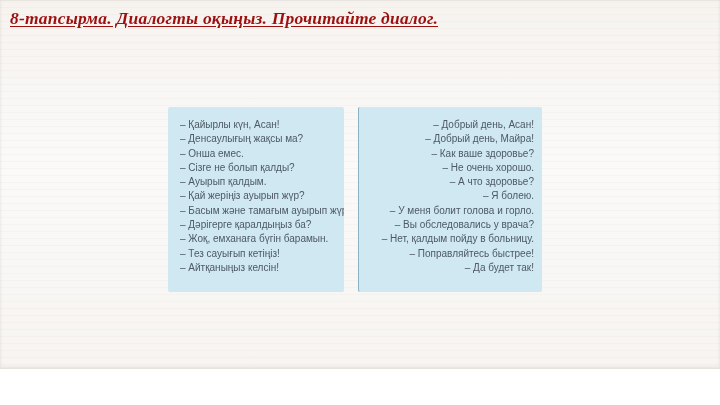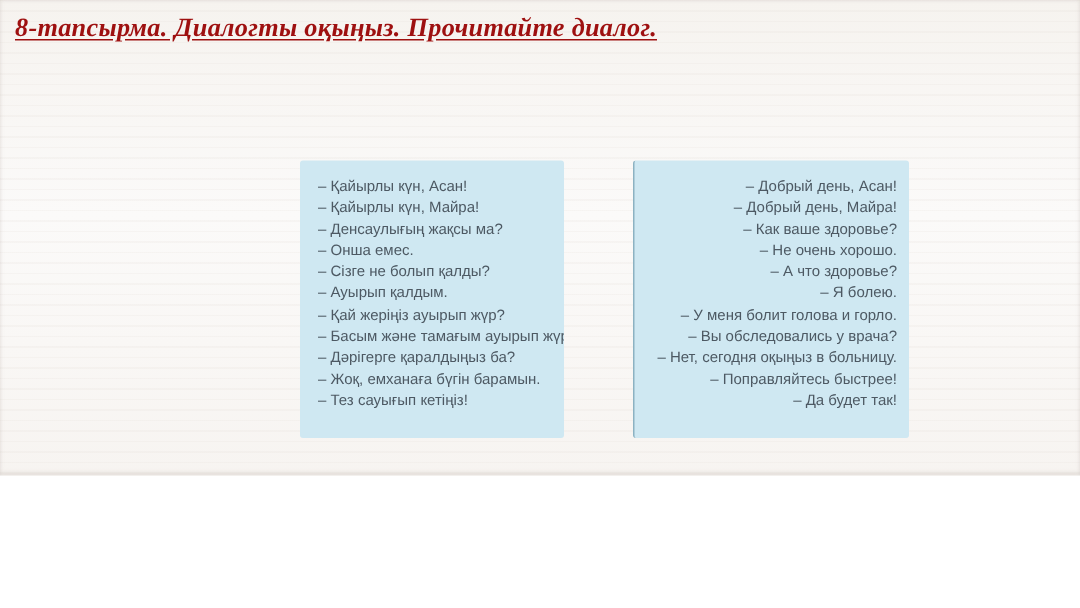--- a/index.html
+++ b/index.html
@@ -2,21 +2,21 @@
 <html><head>
 <meta charset="utf-8">
 <style>
   html, body {
     margin: 0;
     padding: 0;
   }
   .slide {
     position: relative;
     width: 720px;
-    height: 317px;
+    height: 369px;
     background-color: #f9f7f4;
     background-image:
       repeating-linear-gradient(180deg,
         rgba(225, 218, 212, 0.18) 0px, rgba(225, 218, 212, 0.18) 1px,
         rgba(255, 255, 255, 0) 1px, rgba(255, 255, 255, 0) 7px),
       linear-gradient(180deg, #f6f3ef 0%, #fbfaf9 45%, #f7f4f1 100%);
     box-shadow: inset 0 -2px 3px rgba(180,170,160,0.25), inset 0 1px 2px rgba(180,170,160,0.15);
     overflow: hidden;
     font-family: "Liberation Sans", sans-serif;
   }
@@ -44,21 +44,20 @@
     background: #cfe8f2;
     border-radius: 2px;
     box-sizing: border-box;
     height: 185px;
     padding: 11px 8px 0 12px;
     color: #4d5963;
     font-size: 10px;
     line-height: 14.3px;
     white-space: nowrap;
     overflow: hidden;
-    margin-left: 32px;
   }
   .dialog-col.kazakh {
     width: 176px;
     margin-right: 14px;
   }
   .dialog-col.russian {
     width: 184px;
     border-left: 1px solid #8cb2c2;
     text-align: right;
   }
@@ -68,38 +67,38 @@
 </style>
 </head>
 <body>
 
 <div class="slide">
   <div class="slide-title">8-тапсырма. Диалогты оқыңыз. Прочитайте диалог.</div>
 
   <div class="dialog-panel">
     <div class="dialog-col kazakh">
         <div class="dialog-line">– Қайырлы күн, Асан!</div>
-        <div class="dialog-line">– Қайырлы күн, Майра!</div>
         <div class="dialog-line">– Денсаулығың жақсы ма?</div>
         <div class="dialog-line">– Онша емес.</div>
         <div class="dialog-line">– Сізге не болып қалды?</div>
         <div class="dialog-line">– Ауырып қалдым.</div>
         <div class="dialog-line">– Қай жеріңіз ауырып жүр?</div>
         <div class="dialog-line">– Басым және тамағым ауырып жүр.</div>
         <div class="dialog-line">– Дәрігерге қаралдыңыз ба?</div>
         <div class="dialog-line">– Жоқ, емханаға бүгін барамын.</div>
         <div class="dialog-line">– Тез сауығып кетіңіз!</div>
+        <div class="dialog-line">– Айтқаныңыз келсін!</div>
       </div>
     <div class="dialog-col russian">
         <div class="dialog-line">– Добрый день, Асан!</div>
         <div class="dialog-line">– Добрый день, Майра!</div>
         <div class="dialog-line">– Как ваше здоровье?</div>
         <div class="dialog-line">– Не очень хорошо.</div>
         <div class="dialog-line">– А что здоровье?</div>
         <div class="dialog-line">– Я болею.</div>
         <div class="dialog-line">– У меня болит голова и горло.</div>
         <div class="dialog-line">– Вы обследовались у врача?</div>
-        <div class="dialog-line">– Нет, сегодня оқыңыз в больницу.</div>
+        <div class="dialog-line">– Нет, қалдым пойду в больницу.</div>
         <div class="dialog-line">– Поправляйтесь быстрее!</div>
         <div class="dialog-line">– Да будет так!</div>
       </div>
   </div>
 </div>
 
 </body></html>

